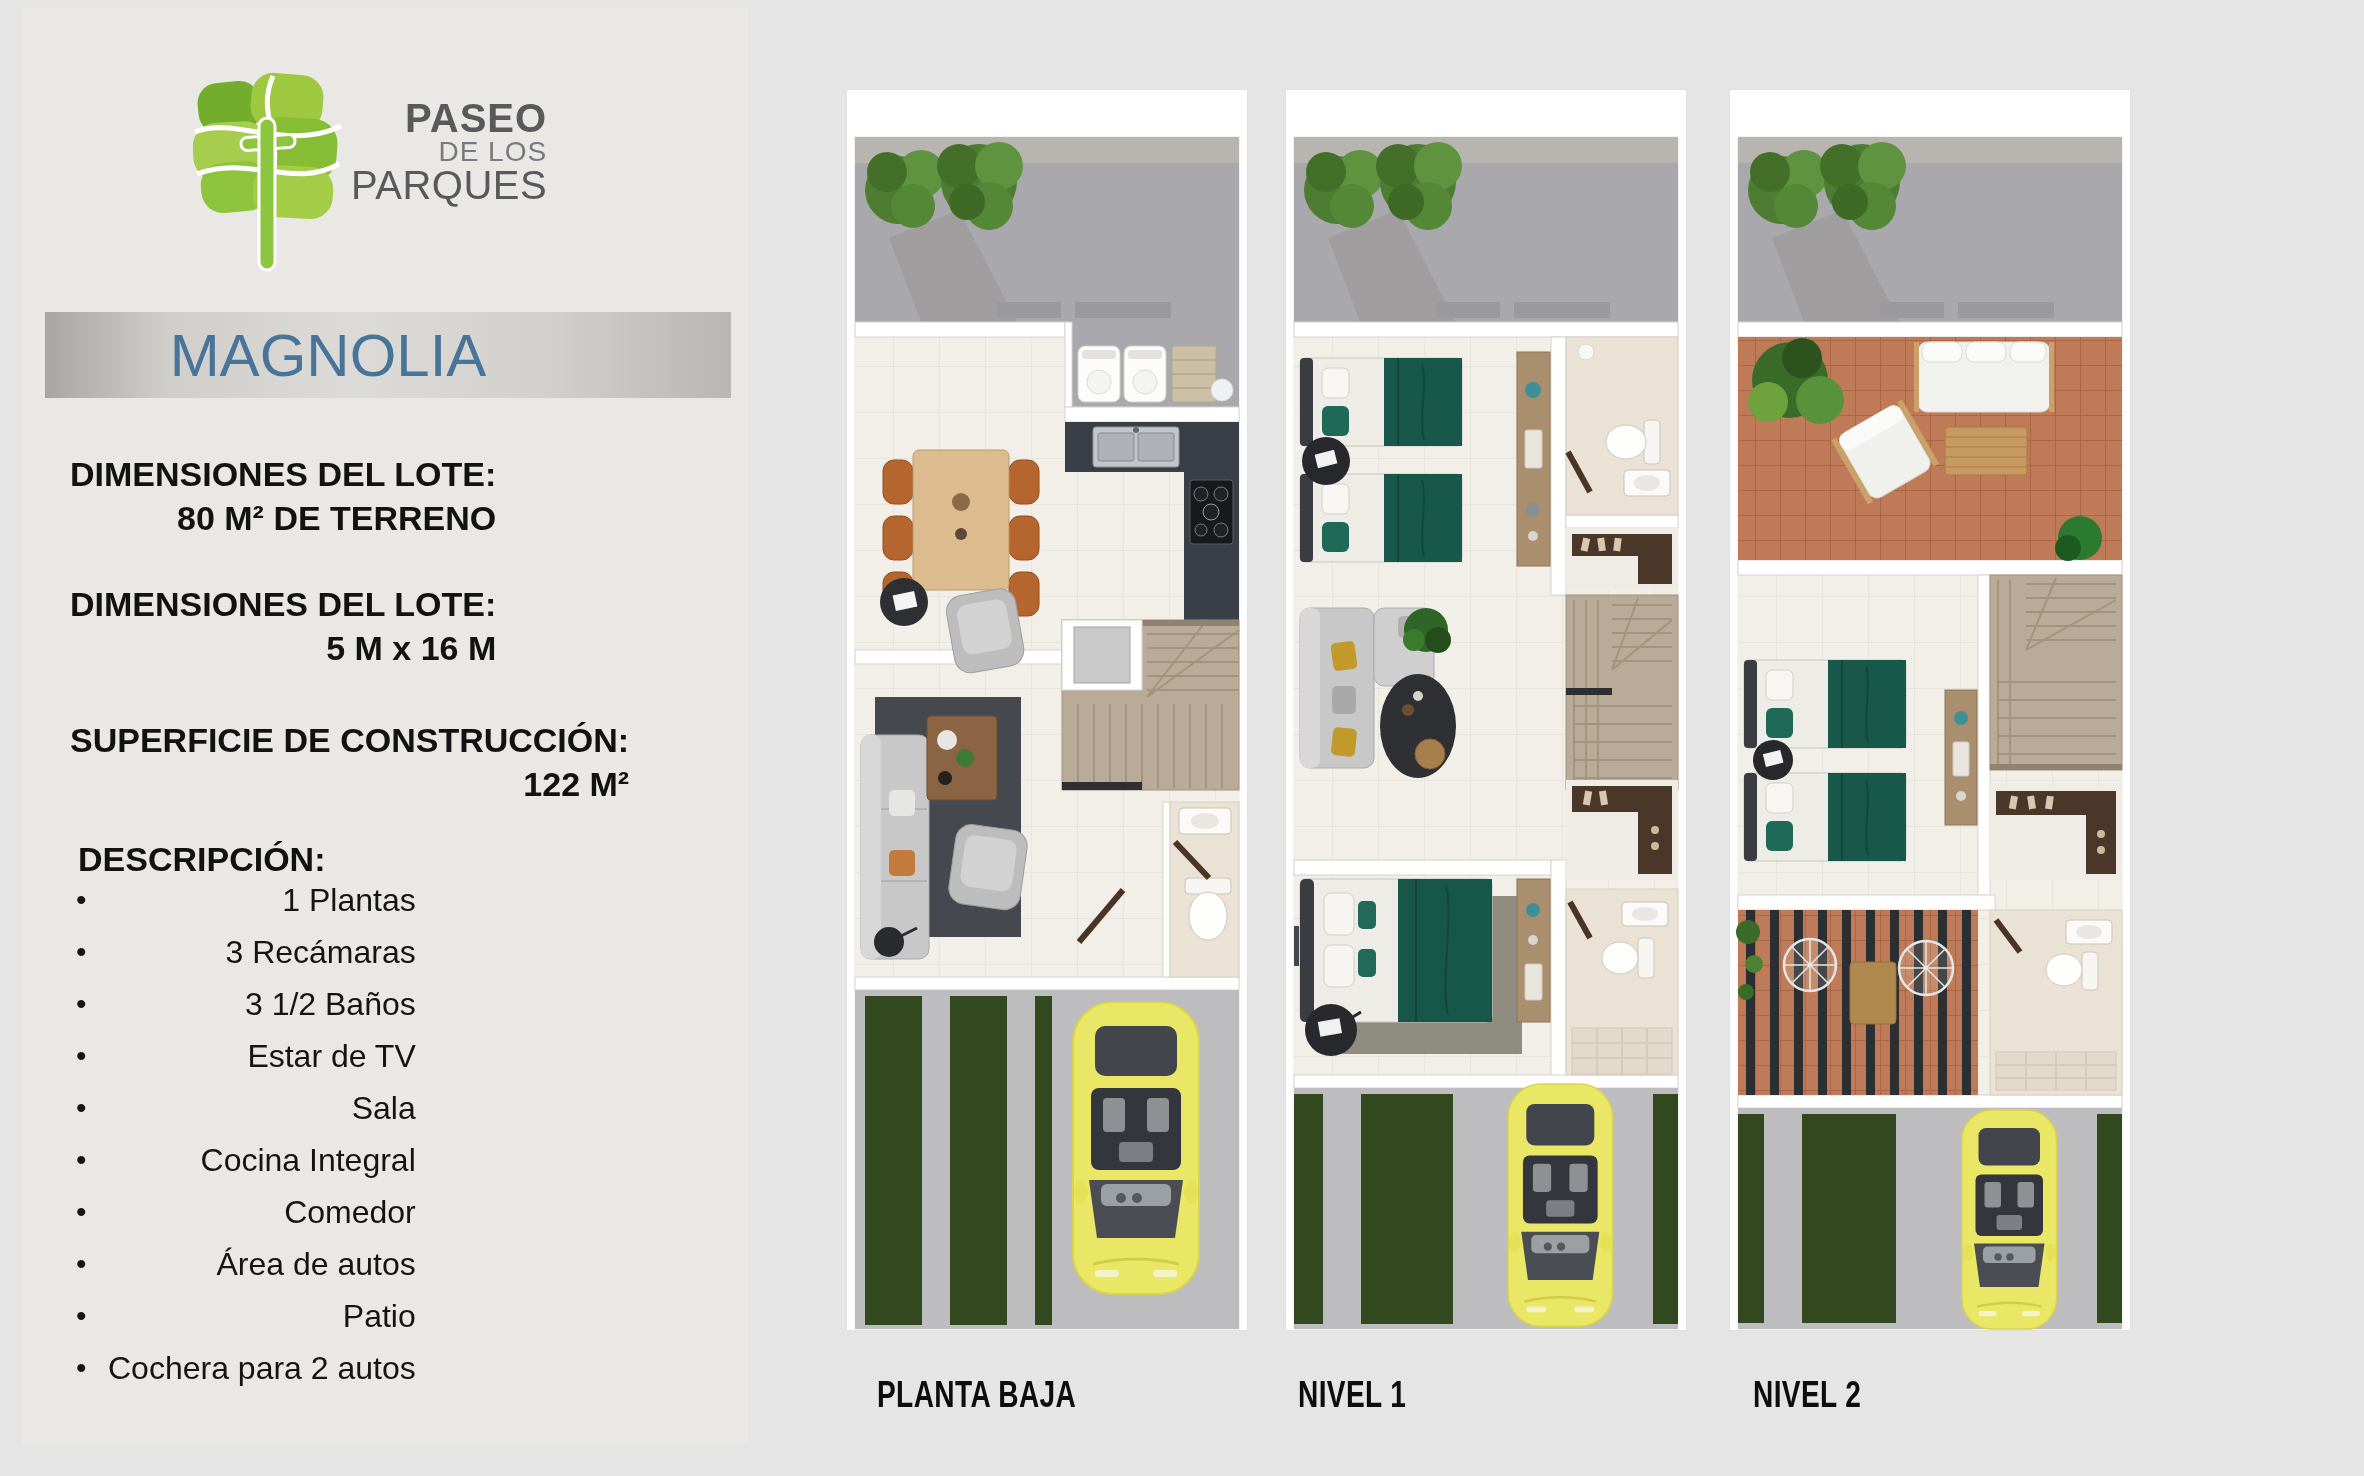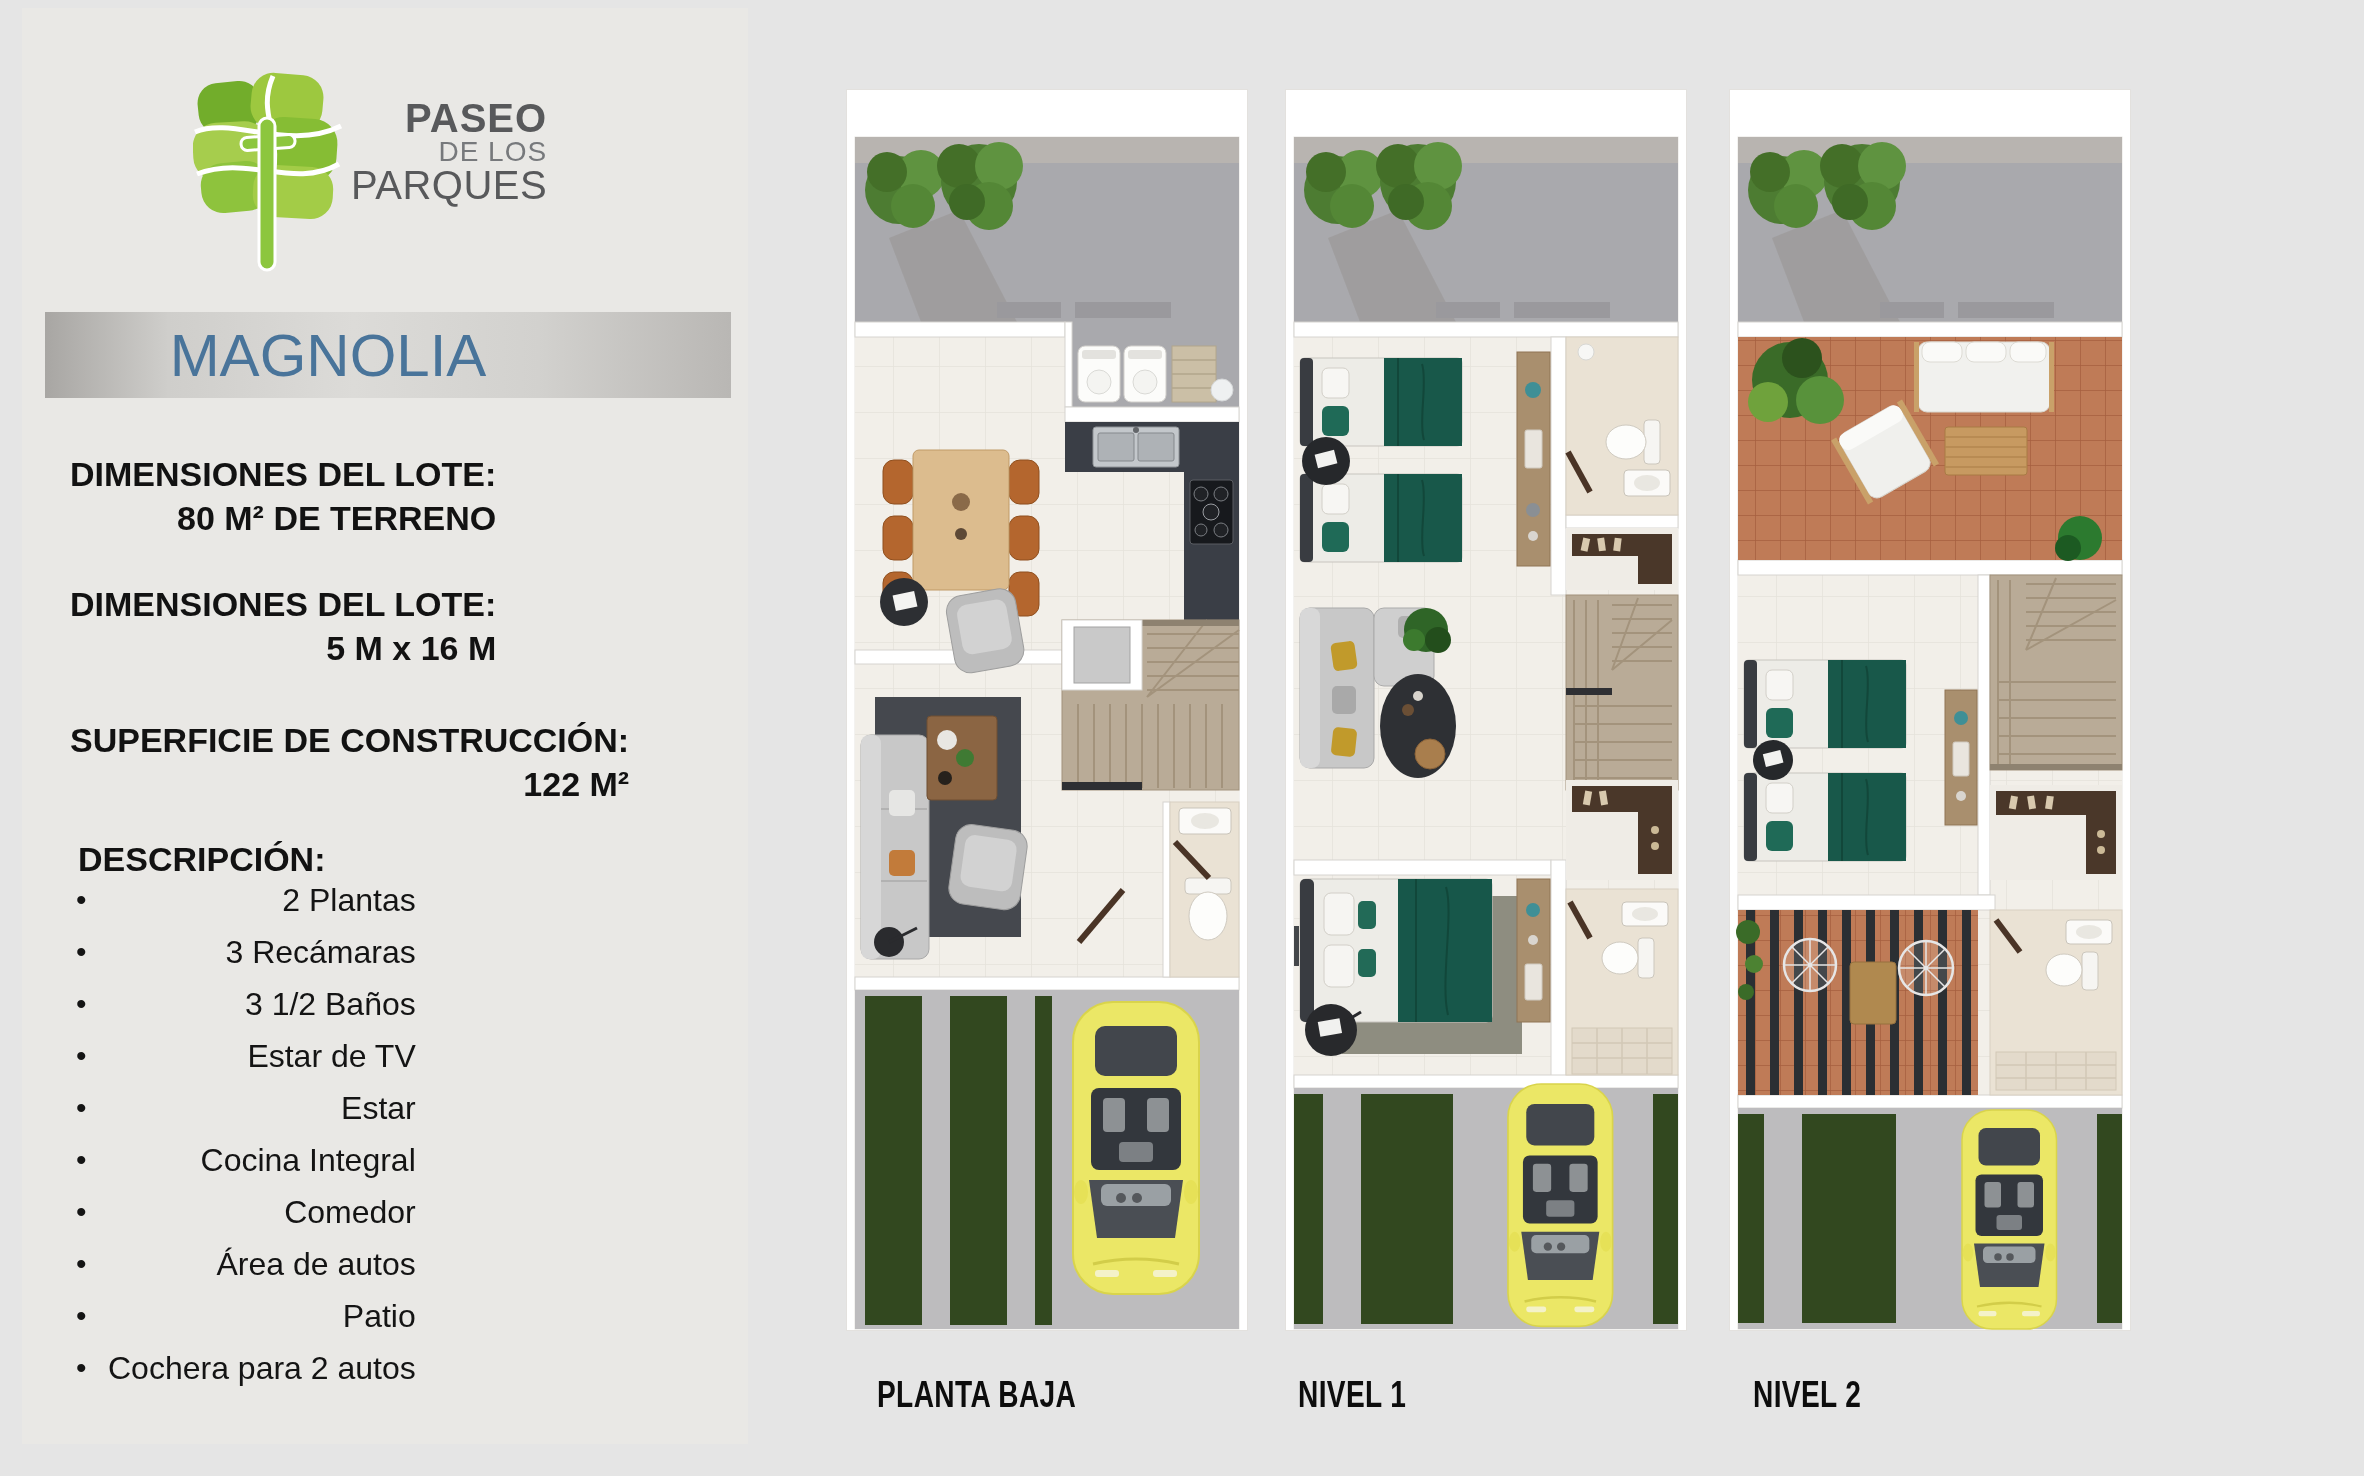--- a/index.html
+++ b/index.html
@@ -75,25 +75,25 @@
     <div>DIMENSIONES DEL LOTE:</div>
     <div>5 M x 16 M</div>
   </div>
   <div class="spec spec3">
     <div>SUPERFICIE DE CONSTRUCCIÓN:</div>
     <div>122 M²</div>
   </div>
 
   <div class="desc-h">DESCRIPCIÓN:</div>
   <ul class="desc-list">
-    <li>2 Plantas</li>
+    <li>1 Plantas</li>
     <li>3 Recámaras</li>
     <li>3 1/2 Baños</li>
     <li>Estar de TV</li>
-    <li>Estar</li>
+    <li>Sala</li>
     <li>Cocina Integral</li>
     <li>Comedor</li>
     <li>Área de autos</li>
     <li>Patio</li>
     <li>Cochera para 2 autos</li>
   </ul>
 
   <div class="plan plan1">
   <svg width="400" height="1240" viewBox="0 0 400 1240">
     <defs>

